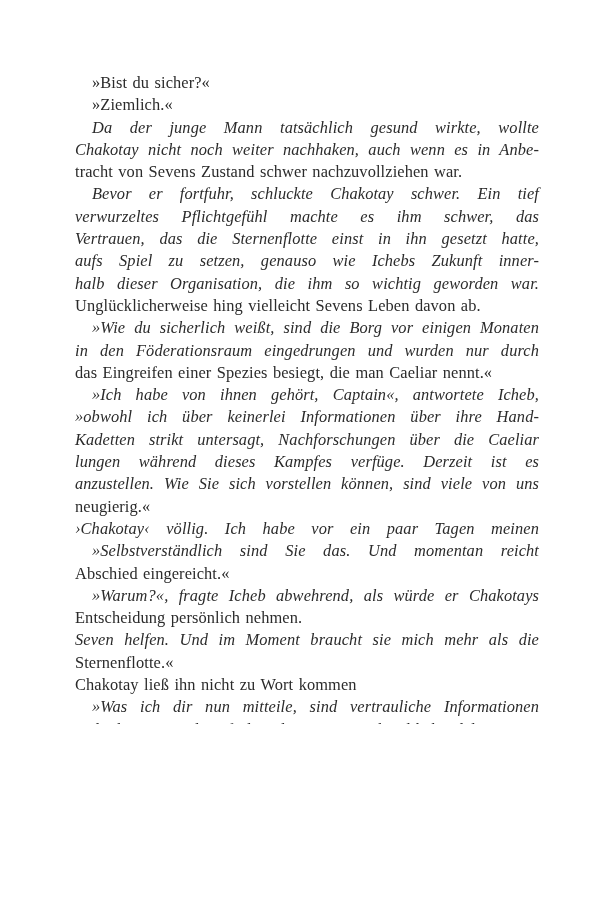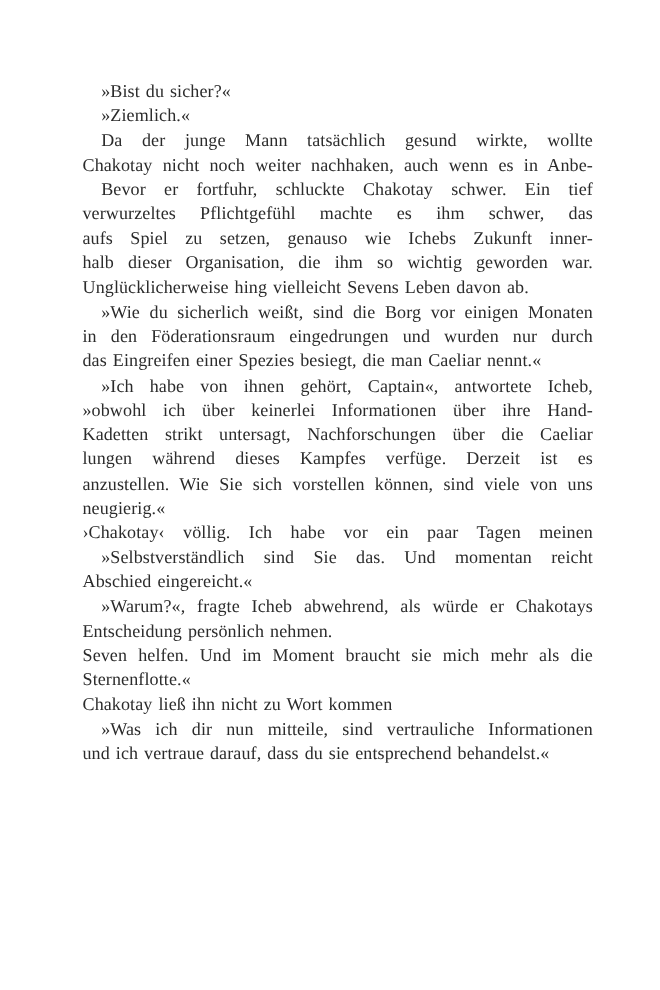--- a/index.html
+++ b/index.html
@@ -29,20 +29,21 @@
     height: 22.3px;
     word-spacing: 1.2px;
     letter-spacing: 0.1px;
     text-align: left;
     white-space: normal;
     overflow: visible;
   }
   .text-line.justify {
     text-align: justify;
     text-align-last: justify;
+    font-style: italic;
   }
   .text-line.indent {
     padding-left: 17px;
   }
   .page-number {
     position: absolute;
     left: 0;
     top: 822px;
     width: 600px;
     text-align: center;
@@ -54,22 +55,24 @@
 </head>
 <body>
 
 <div class="book-page">
   <div class="text-block">
 
   <div class="text-line indent">»Bist du sicher?«</div>
       <div class="text-line indent">»Ziemlich.«</div>
       <div class="text-line indent justify">Da der junge Mann tatsächlich gesund wirkte, wollte</div>
       <div class="text-line justify">Chakotay nicht noch weiter nachhaken, auch wenn es in Anbe-</div>
+      <div class="text-line">tracht von Sevens Zustand schwer nachzuvollziehen war.</div>
       <div class="text-line indent justify">Bevor er fortfuhr, schluckte Chakotay schwer. Ein tief</div>
       <div class="text-line justify">verwurzeltes Pflichtgefühl machte es ihm schwer, das</div>
+      <div class="text-line justify">Vertrauen, das die Sternenflotte einst in ihn gesetzt hatte,</div>
       <div class="text-line justify">aufs Spiel zu setzen, genauso wie Ichebs Zukunft inner-</div>
       <div class="text-line justify">halb dieser Organisation, die ihm so wichtig geworden war.</div>
       <div class="text-line">Unglücklicherweise hing vielleicht Sevens Leben davon ab.</div>
       <div class="text-line indent justify">»Wie du sicherlich weißt, sind die Borg vor einigen Monaten</div>
       <div class="text-line justify">in den Föderationsraum eingedrungen und wurden nur durch</div>
       <div class="text-line">das Eingreifen einer Spezies besiegt, die man Caeliar nennt.«</div>
       <div class="text-line indent justify">»Ich habe von ihnen gehört, Captain«, antwortete Icheb,</div>
       <div class="text-line justify">»obwohl ich über keinerlei Informationen über ihre Hand-</div>
       <div class="text-line justify">Kadetten strikt untersagt, Nachforschungen über die Caeliar</div>
       <div class="text-line justify">lungen während dieses Kampfes verfüge. Derzeit ist es</div>

